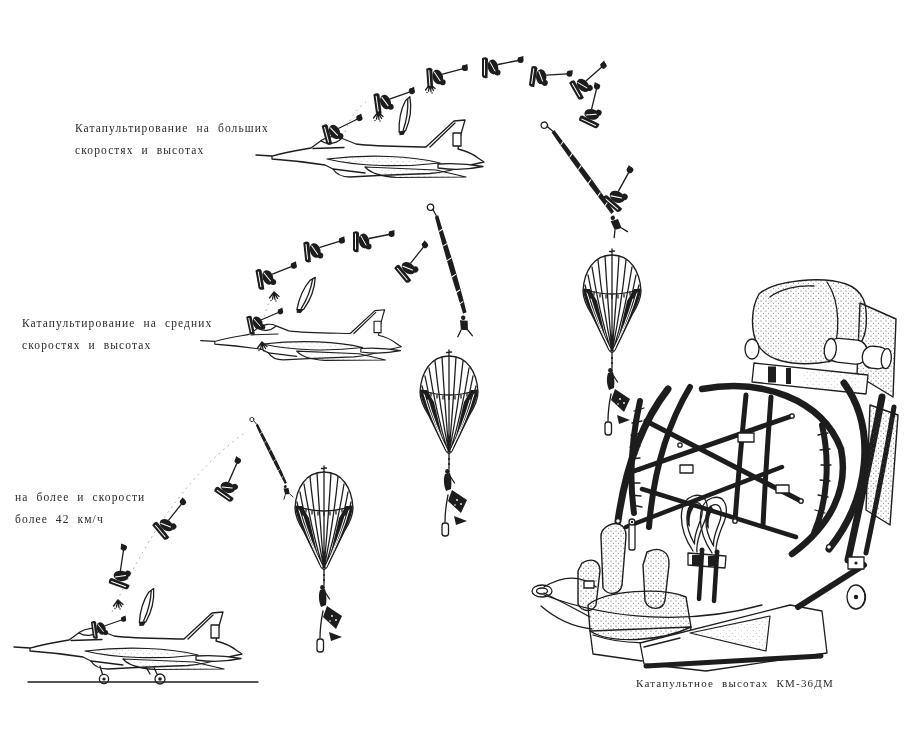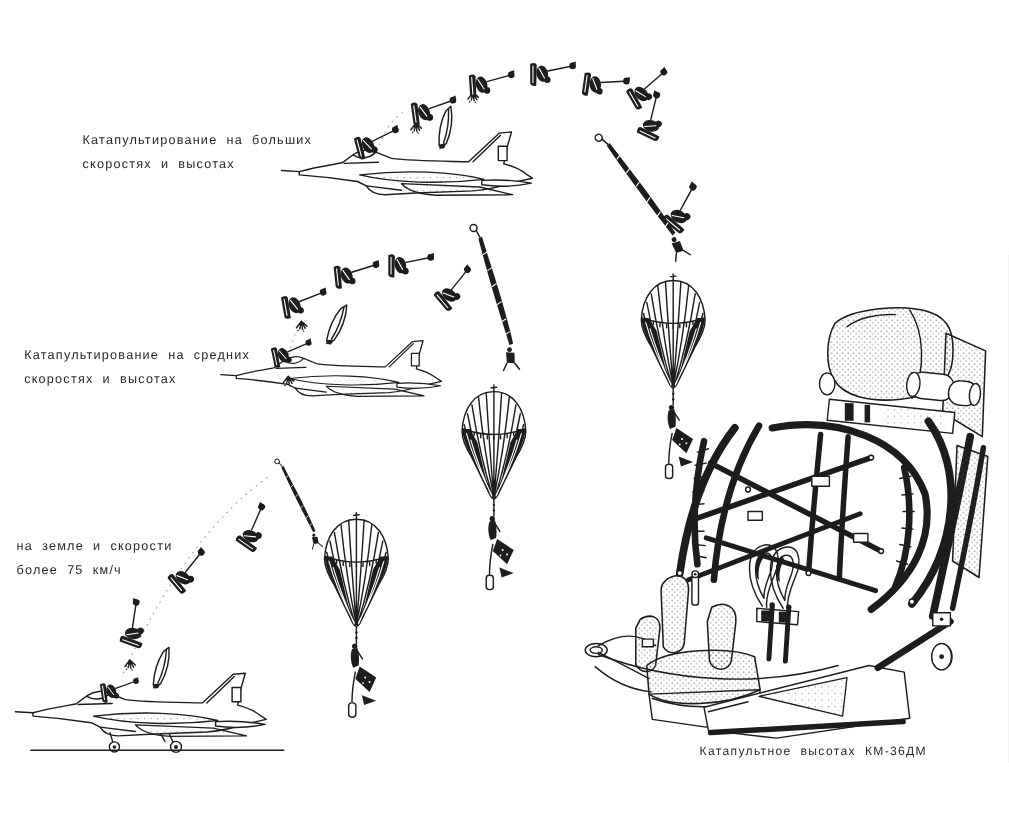--- a/index.html
+++ b/index.html
@@ -1,17 +1,17 @@
 <!DOCTYPE html>
 <html><head>
 <meta charset="utf-8">
 <style>
   html,body{margin:0;padding:0;background:#e8e8e8;}
   #page{position:relative;width:917px;height:750px;background:#ffffff;overflow:hidden;
-        font-family:Liberation Sans, sans-serif;color:#262626;}
+        font-family:Liberation Serif, serif;color:#262626;}
   .lbl{position:absolute;font-size:11.5px;letter-spacing:1.1px;word-spacing:4px;
        line-height:22px;white-space:nowrap;color:#2a2a2a;}
   .caption{font-size:11px;letter-spacing:1.2px;word-spacing:4px;}
   svg{position:absolute;left:0;top:0;}
   .o{fill:none;stroke:#1d1d1d;stroke-width:1.3;stroke-linecap:round;stroke-linejoin:round}
   .of{fill:#ffffff;stroke:#1d1d1d;stroke-width:1.3;stroke-linecap:round;stroke-linejoin:round}
   .f{fill:#1d1d1d;stroke:none}
   .w{fill:none;stroke:#ffffff;stroke-width:1;stroke-linecap:round}
   .sp{fill:url(#st);stroke:#1d1d1d;stroke-width:1.4;stroke-linejoin:round}
   .spl{fill:url(#stl);stroke:#1d1d1d;stroke-width:1.2;stroke-linejoin:round}
@@ -25,22 +25,22 @@
 
   <div class="lbl" style="left:75px;top:117px">
     <div>Катапультирование на больших</div>
     <div>скоростях и высотах</div>
   </div>
   <div class="lbl" style="left:22px;top:312px">
     <div>Катапультирование на средних</div>
     <div>скоростях и высотах</div>
   </div>
   <div class="lbl" style="left:15px;top:486px">
-    <div>на земле и скорости</div>
-    <div>более 75 км/ч</div>
+    <div>на более и скорости</div>
+    <div>более 42 км/ч</div>
   </div>
   <div class="lbl caption" style="left:636px;top:672px">Катапультное высотах КМ-36ДМ</div>
 
   <svg width="917" height="750" viewBox="0 0 917 750">
     <defs>
       <pattern id="st" patternUnits="userSpaceOnUse" width="5" height="5">
         <circle cx="1" cy="1" r="0.55" fill="#4a4a4a"></circle>
           <circle cx="3.4" cy="3.3" r="0.5" fill="#5a5a5a"></circle>
       </pattern>
       <pattern id="stl" patternUnits="userSpaceOnUse" width="6" height="6">

